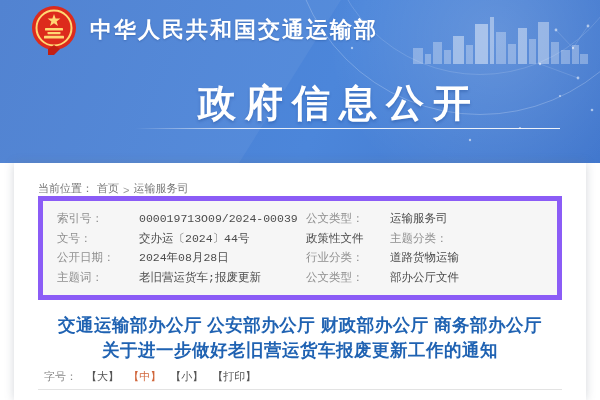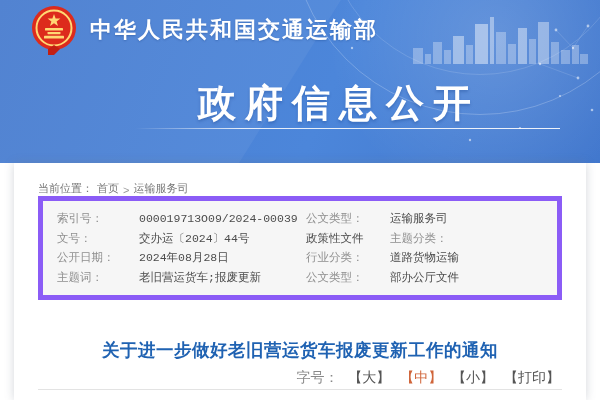--- a/index.html
+++ b/index.html
@@ -41,21 +41,21 @@
 
   .meta-box { background:#f6f6f6; border:5px solid #8b5cf6; padding:8px 0 8px 14px;
     display:grid; grid-template-columns:82px 1fr 84px 1fr; row-gap:0; }
   .meta-cell { font-size:11.5px; line-height:19.5px; white-space:nowrap; overflow:hidden; }
   .meta-label { color:#8f8f8f; }
   .meta-value { color:#4c4c4c;font-family:Liberation Mono, monospace; }
 
   .doc-title { margin-top:13px; text-align:center; color:#1f62b2; font-weight:bold;
     font-size:17.5px; line-height:25px; letter-spacing:0.5px; }
 
-  .font-controls { margin-top:6px; text-align:right; font-size:14px; color:#666;
+  .font-controls { margin-top:6px; text-align:left; font-size:11px; color:#666;
     padding-right:2px; height:16px; }
   .font-controls span { margin-left:6px; cursor:pointer; }
   .fc-label { color:#888; cursor:default !important; }
   .fc-btn { color:#555; }
   .fc-active { color:#d0653a; }
 
   .title-sep { border:none; border-top:1px solid #e3e3e3; margin-top:4px; }
 
   .doc-body { margin-top:8px; font-size:12px; color:#454545; line-height:21px; text-align:justify; }
 </style>
@@ -157,21 +157,21 @@
       <span class="meta-cell meta-label">行业分类：</span>
       <span class="meta-cell meta-value">道路货物运输</span>
 
       <span class="meta-cell meta-label">主题词：</span>
       <span class="meta-cell meta-value">老旧营运货车;报废更新</span>
       <span class="meta-cell meta-label">公文类型：</span>
       <span class="meta-cell meta-value">部办公厅文件</span>
     </section>
 
     <h2 class="doc-title">
-      <br>
+      <span>交通运输部办公厅 公安部办公厅 财政部办公厅 商务部办公厅</span><br>
       <span>关于进一步做好老旧营运货车报废更新工作的通知</span>
     </h2>
 
     <div class="font-controls">
       <span class="fc-label">字号：</span>
       <span class="fc-btn">【大】</span>
       <span class="fc-active">【中】</span>
       <span class="fc-btn">【小】</span>
       <span class="fc-btn">【打印】</span>
     </div>

